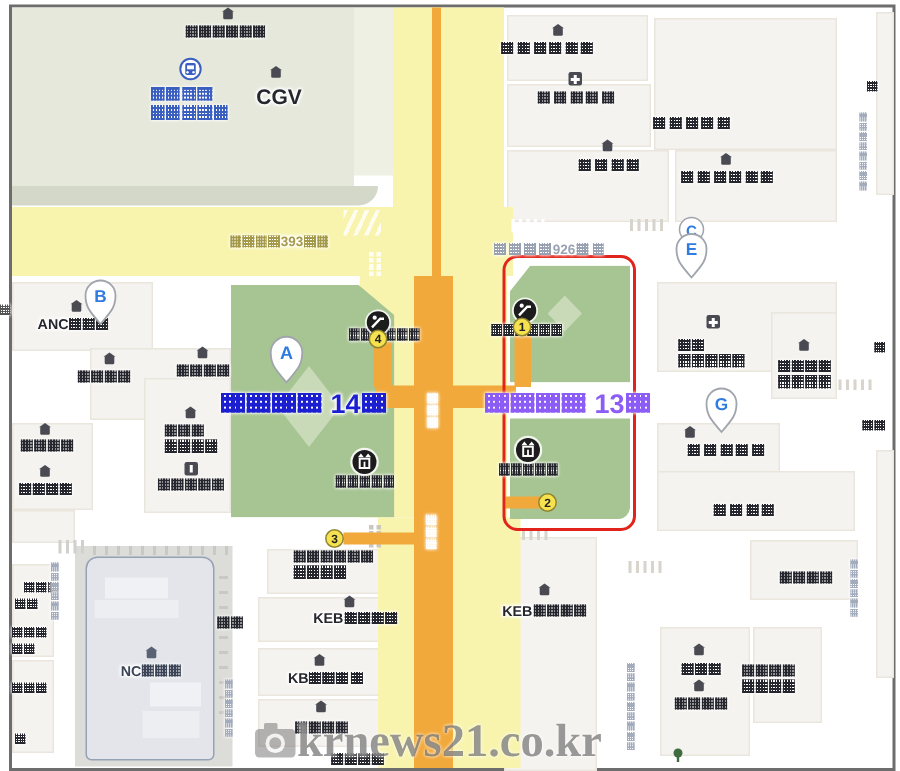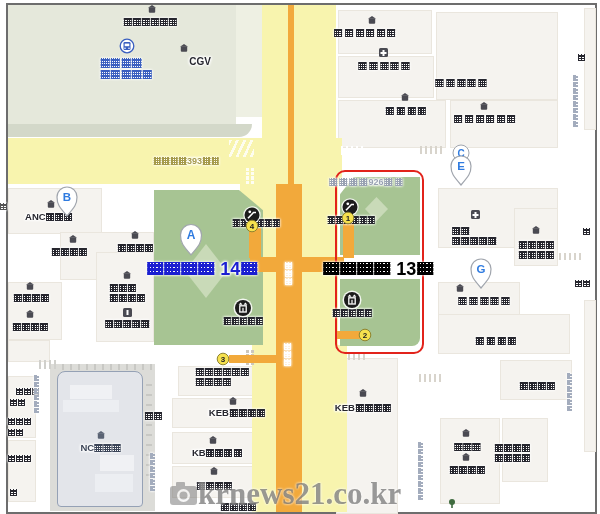--- a/index.html
+++ b/index.html
@@ -231,53 +231,53 @@
 <div class="abs" style="left:337px;top:331px;width:27px;height:8px;background:#f2a93b;"></div>
 
 <div class="abs" style="left:229px;top:355px;width:47px;height:8px;background:#f2a93b;"></div>
 
 <div class="abs" style="left:335px;top:170px;width:85px;height:180px;border:2.5px solid #e2231b;border-radius:10px;"></div>
 
 <div class="lab " style="font-size:9.5px;top:17px;left:150px;transform:translateX(-50%);color:#26262e;"><i class="k"></i><i class="k"></i><i class="k"></i><i class="k"></i><i class="k"></i><i class="k"></i></div>
 
 <div class="lab " style="font-size:11px;top:58px;left:126px;transform:translateX(-50%);color:#3a5fc0;"><i class="k"></i><i class="k"></i><i class="k"></i><i class="k"></i><br><i class="k"></i><i class="k"></i><i class="k"></i><i class="k"></i><i class="k"></i></div>
 
-<div class="lab " style="font-size:10px;top:57px;left:200px;transform:translateX(-50%);color:#26262e;">CGV</div>
+<div class="lab " style="font-size:14px;top:57px;left:186px;transform:translateX(-50%);color:#26262e;">CGV</div>
 
 <div class="lab w" style="font-size:9.5px;top:28px;left:365px;transform:translateX(-50%);color:#26262e;"><i class="k"></i><i class="k"></i><i class="k"></i><i class="k"></i><i class="k"></i><i class="k"></i></div>
 
 <div class="lab w" style="font-size:9.5px;top:61px;left:384px;transform:translateX(-50%);color:#26262e;"><i class="k"></i><i class="k"></i><i class="k"></i><i class="k"></i><i class="k"></i></div>
 
 <div class="lab w" style="font-size:9.5px;top:78px;left:461px;transform:translateX(-50%);color:#26262e;"><i class="k"></i><i class="k"></i><i class="k"></i><i class="k"></i><i class="k"></i></div>
 
 <div class="lab w" style="font-size:9.5px;top:106px;left:406px;transform:translateX(-50%);color:#26262e;"><i class="k"></i><i class="k"></i><i class="k"></i><i class="k"></i></div>
 
 <div class="lab w" style="font-size:9.5px;top:114px;left:485px;transform:translateX(-50%);color:#26262e;"><i class="k"></i><i class="k"></i><i class="k"></i><i class="k"></i><i class="k"></i><i class="k"></i></div>
 
 <div class="lab " style="font-size:9px;top:157px;left:186px;transform:translateX(-50%);color:#a59a4a;"><i class="k"></i><i class="k"></i><i class="k"></i><i class="k"></i><span style="letter-spacing:0">393</span><i class="k"></i><i class="k"></i></div>
 
-<div class="lab w" style="font-size:9px;top:162px;left:366px;transform:translateX(-50%);color:#99a2b3;margin-top:16px;"><i class="k"></i><i class="k"></i><i class="k"></i><i class="k"></i><span style="letter-spacing:0">926</span><i class="k"></i><i class="k"></i></div>
+<div class="lab w" style="font-size:9px;top:162px;left:366px;transform:translateX(-50%);color:#99a2b3;"><i class="k"></i><i class="k"></i><i class="k"></i><i class="k"></i><span style="letter-spacing:0">926</span><i class="k"></i><i class="k"></i></div>
 
 <div class="lab " style="font-size:9.5px;top:212px;left:49px;transform:translateX(-50%);color:#26262e;">ANC<i class="k"></i><i class="k"></i><i class="k"></i></div>
 
 <div class="lab " style="font-size:9.5px;top:247px;left:69px;transform:translateX(-50%);color:#26262e;"><i class="k"></i><i class="k"></i><i class="k"></i><i class="k"></i></div>
 
 <div class="lab " style="font-size:9.5px;top:243px;left:135px;transform:translateX(-50%);color:#26262e;"><i class="k"></i><i class="k"></i><i class="k"></i><i class="k"></i></div>
 
 <div class="lab " style="font-size:9.5px;top:293px;left:31px;transform:translateX(-50%);color:#26262e;"><i class="k"></i><i class="k"></i><i class="k"></i><i class="k"></i></div>
 
 <div class="lab " style="font-size:9.5px;top:283px;left:127px;transform:translateX(-50%);color:#26262e;"><i class="k"></i><i class="k"></i><i class="k"></i><br><i class="k"></i><i class="k"></i><i class="k"></i><i class="k"></i></div>
 
 <div class="lab " style="font-size:9.5px;top:319px;left:127px;transform:translateX(-50%);color:#26262e;"><i class="k"></i><i class="k"></i><i class="k"></i><i class="k"></i><i class="k"></i></div>
 
 <div class="lab " style="font-size:9.5px;top:322px;left:30px;transform:translateX(-50%);color:#26262e;"><i class="k"></i><i class="k"></i><i class="k"></i><i class="k"></i></div>
 
 <div class="lab hd" style="font-size:18px;top:260px;left:202px;transform:translateX(-50%);color:#1b1fd1;"><i class="k"></i><i class="k"></i><i class="k"></i><i class="k"></i> 14<i class="k"></i></div>
 
-<div class="lab hd" style="font-size:18px;top:260px;left:378px;transform:translateX(-50%);color:#000000;"><i class="k"></i><i class="k"></i><i class="k"></i><i class="k"></i> 13<i class="k"></i></div>
+<div class="lab hd" style="font-size:18px;top:260px;left:378px;transform:translateX(-50%);color:#8b5cf6;"><i class="k"></i><i class="k"></i><i class="k"></i><i class="k"></i> 13<i class="k"></i></div>
 
 <div class="lab " style="font-size:8.5px;top:219px;left:256px;transform:translateX(-50%);color:#26262e;"><i class="k"></i><i class="k"></i><i class="k"></i><i class="k"></i><i class="k"></i><i class="k"></i></div>
 
 <div class="lab " style="font-size:8.5px;top:216px;left:351px;transform:translateX(-50%);color:#26262e;"><i class="k"></i><i class="k"></i><i class="k"></i><i class="k"></i><i class="k"></i><i class="k"></i></div>
 
 <div class="lab " style="font-size:8.5px;top:317px;left:243px;transform:translateX(-50%);color:#26262e;"><i class="k"></i><i class="k"></i><i class="k"></i><i class="k"></i><i class="k"></i></div>
 
 <div class="lab " style="font-size:8.5px;top:309px;left:352px;transform:translateX(-50%);color:#26262e;"><i class="k"></i><i class="k"></i><i class="k"></i><i class="k"></i><i class="k"></i></div>
 
 <div class="lab " style="font-size:9.5px;top:226px;left:474px;transform:translateX(-50%);color:#26262e;"><i class="k"></i><i class="k"></i><br><i class="k"></i><i class="k"></i><i class="k"></i><i class="k"></i><i class="k"></i></div>

